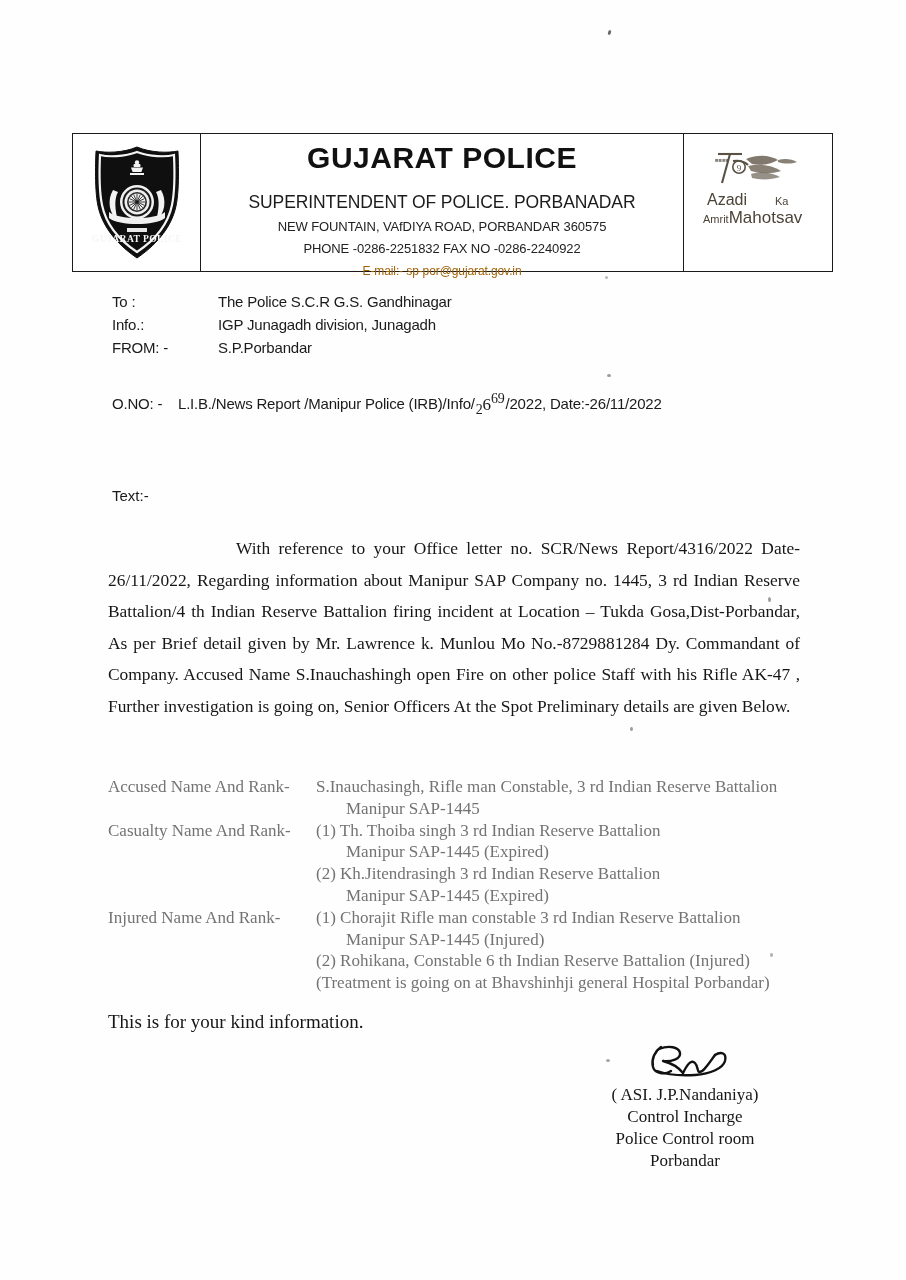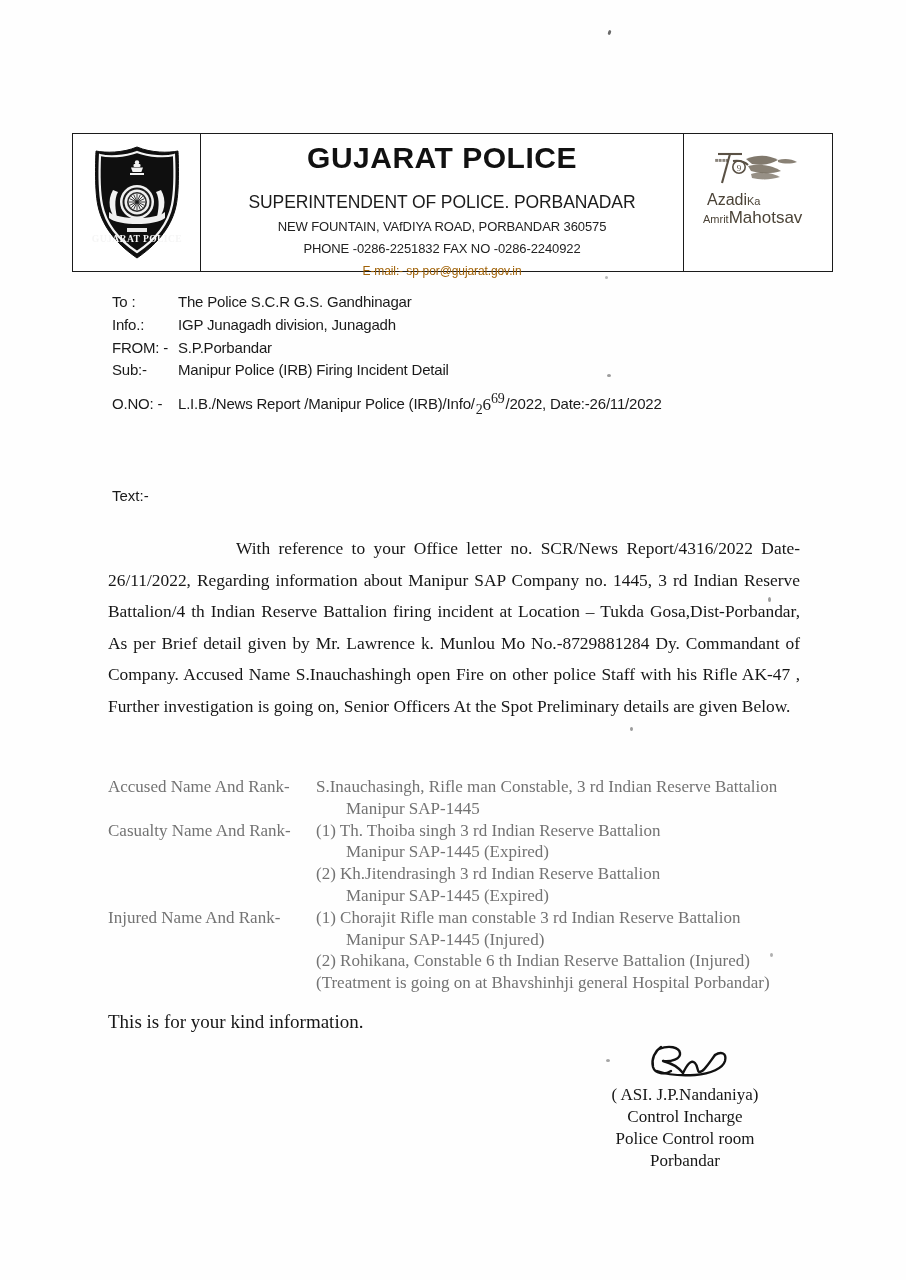--- a/index.html
+++ b/index.html
@@ -116,38 +116,38 @@
 
   
   .azadi {
     text-align: left;
     color: #4c4438;
     font-family: "Liberation Sans", sans-serif;
     line-height: 1;
   }
   .azadi-flag { display:block; margin-left: 6px; }
   .azadi-l1 { font-size: 16px; margin-top: 2px; margin-left: 4px; }
-  .azadi-l1 .small { font-size: 11px; }
+  .azadi-l1 .small { font-size: 11px; padding-left: 28px; }
   .azadi-l2 { font-size: 11px; margin-top: 1px; }
   .azadi-l2 .big { font-size: 17px; }
 
   
   .addr-block {
     position: absolute;
     left: 112px;
     top: 291px;
     width: 700px;
     font-family: "Liberation Sans", sans-serif;
     font-size: 15px;
     letter-spacing: -0.2px;
     color: #1a1a1a;
   }
   .addr-row { display: flex; line-height: 1.52; }
   .addr-lbl { width: 66px; flex: 0 0 66px; }
-  .addr-val { flex: 1 1 auto; }
+  .addr-val { flex: 1 1 auto; margin-left: 40px; }
 
   .ono-row {
     position: absolute;
     left: 112px;
     top: 395px;
     font-family: "Liberation Sans", sans-serif;
     font-size: 15px;
     letter-spacing: -0.2px;
     color: #1a1a1a;
     display: flex;
@@ -332,24 +332,20 @@
       <span class="addr-val">The Police S.C.R  G.S. Gandhinagar</span>
     </div>
     <div class="addr-row">
       <span class="addr-lbl">Info.:</span>
       <span class="addr-val">IGP Junagadh division, Junagadh</span>
     </div>
     <div class="addr-row">
       <span class="addr-lbl">FROM: -</span>
       <span class="addr-val">S.P.Porbandar</span>
     </div>
-    <div class="addr-row">
-      <span class="addr-lbl">Sub:-</span>
-      <span class="addr-val">Manipur Police (IRB) Firing Incident Detail</span>
-    </div>
   </div>
 
   <div class="ono-row">
     <span class="ono-lbl">O.NO: -</span>
     <span>L.I.B./News Report /Manipur Police (IRB)/Info/</span>
       <span class="hw"><span class="hw-a">2</span><span class="hw-b">6</span><span class="hw-c">69</span></span>
       <span>/2022,  Date:-26/11/2022</span>
   </div>
 
   <div class="text-label">Text:-</div>

